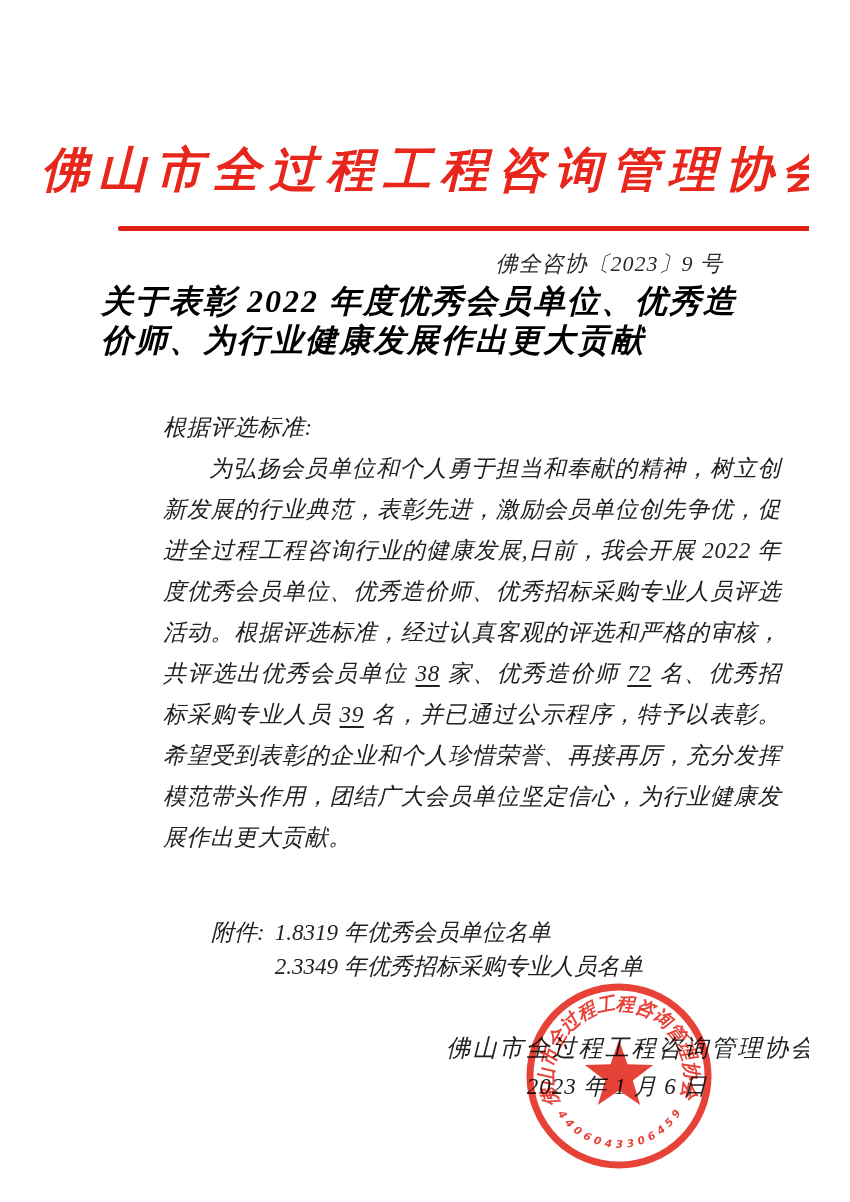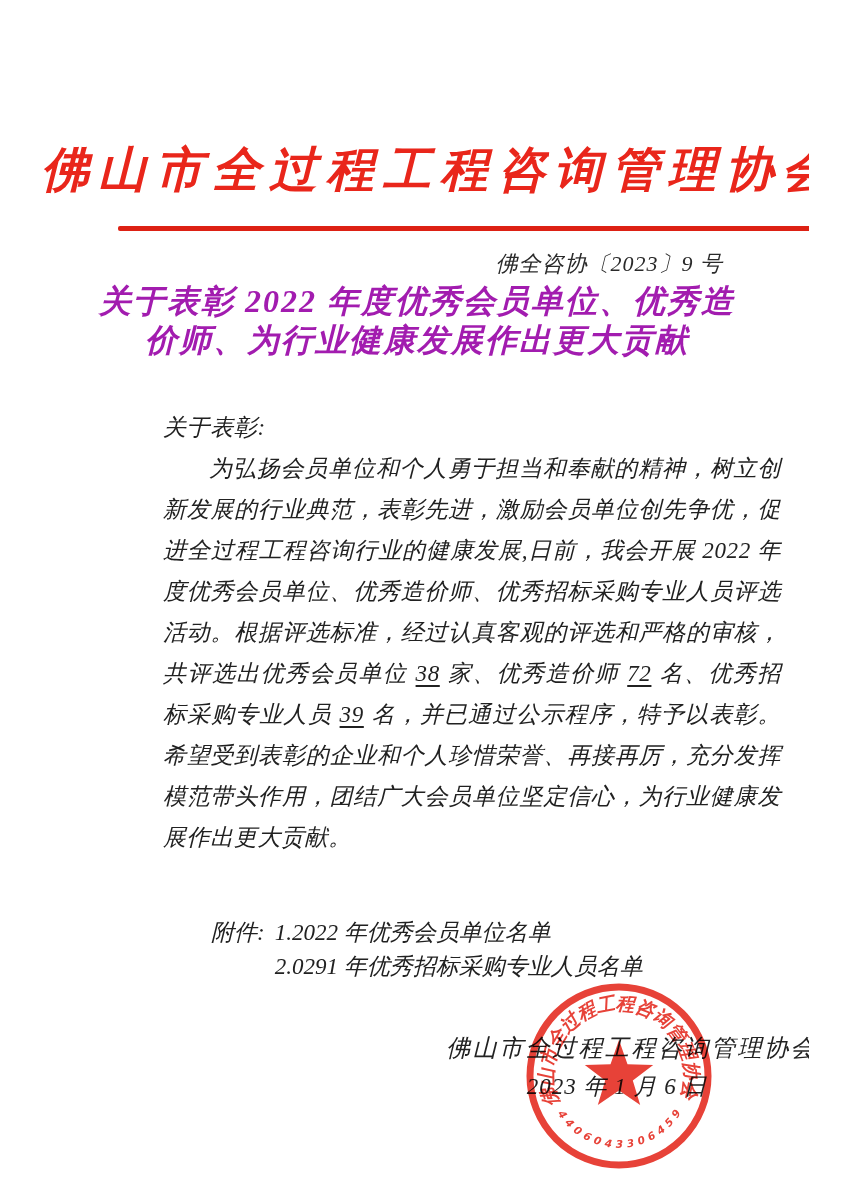--- a/index.html
+++ b/index.html
@@ -50,28 +50,27 @@
     top: 249px;
     right: 86px;
     font-size: 22px;
     letter-spacing: 1px;
     color: #2a2a2a;
     white-space: nowrap;
   }
   .notice-title {
     position: absolute;
     top: 282px;
-    left: 44px;
+    left: 60px;
     right: 60px;
-    text-align: center;
     font-size: 32px;
     line-height: 39px;
     font-weight: bold;
     letter-spacing: 2px;
-    color: #a21caf;
+    color: #000000;
   }
   .body-text {
     position: absolute;
     top: 407px;
     left: 122px;
     width: 618px;
     font-size: 23px;
     line-height: 41px;
     letter-spacing: 0.6px;
     text-align: justify;
@@ -168,29 +167,29 @@
   <div class="header-rule"></div>
 
   <div class="doc-number">佛全咨协〔2023〕9 号</div>
 
   <div class="notice-title">
     <div>关于表彰 2022 年度优秀会员单位、优秀造</div>
     <div>价师、为行业健康发展作出更大贡献</div>
   </div>
 
   <div class="body-text">
-    <div class="salutation">关于表彰:</div>
+    <div class="salutation">根据评选标准:</div>
     <div class="paragraph"><span>为弘扬会员单位和个人勇于担当和奉献的精神，树立创新发展的行业典范，表彰先进，激励会员单位创先争优，促进全过程工程咨询行业的健康发展,日前，我会开展 2022 年度优秀会员单位、优秀造价师、优秀招标采购专业人员评选活动。根据评选标准，经过认真客观的评选和严格的审核，共评选出优秀会员单位 </span><span class="num-underline">38</span><span> 家、优秀造价师 </span><span class="num-underline">72</span><span> 名、优秀招标采购专业人员 </span><span class="num-underline">39</span><span> 名，并已通过公示程序，特予以表彰。希望受到表彰的企业和个人珍惜荣誉、再接再厉，充分发挥模范带头作用，团结广大会员单位坚定信心，为行业健康发展作出更大贡献。</span></div>
   </div>
 
   <div class="attachments">
     <div class="label">附件:</div>
     <div class="items">
-      <div>1.2022 年优秀会员单位名单</div>
-      <div>2.0291 年优秀招标采购专业人员名单</div>
+      <div>1.8319 年优秀会员单位名单</div>
+      <div>2.3349 年优秀招标采购专业人员名单</div>
     </div>
   </div>
 
   <div class="signature-org">佛山市全过程工程咨询管理协会</div>
 
   <div class="signature-date">2023 年 1 月 6 日</div>
 
   <svg class="seal" viewBox="0 0 190 190" xmlns="http://www.w3.org/2000/svg">
     <defs>
       <path id="seal-arc-top" d="M 35.2 122.9 A 66 66 0 1 1 154.8 122.9" fill="none"></path>

